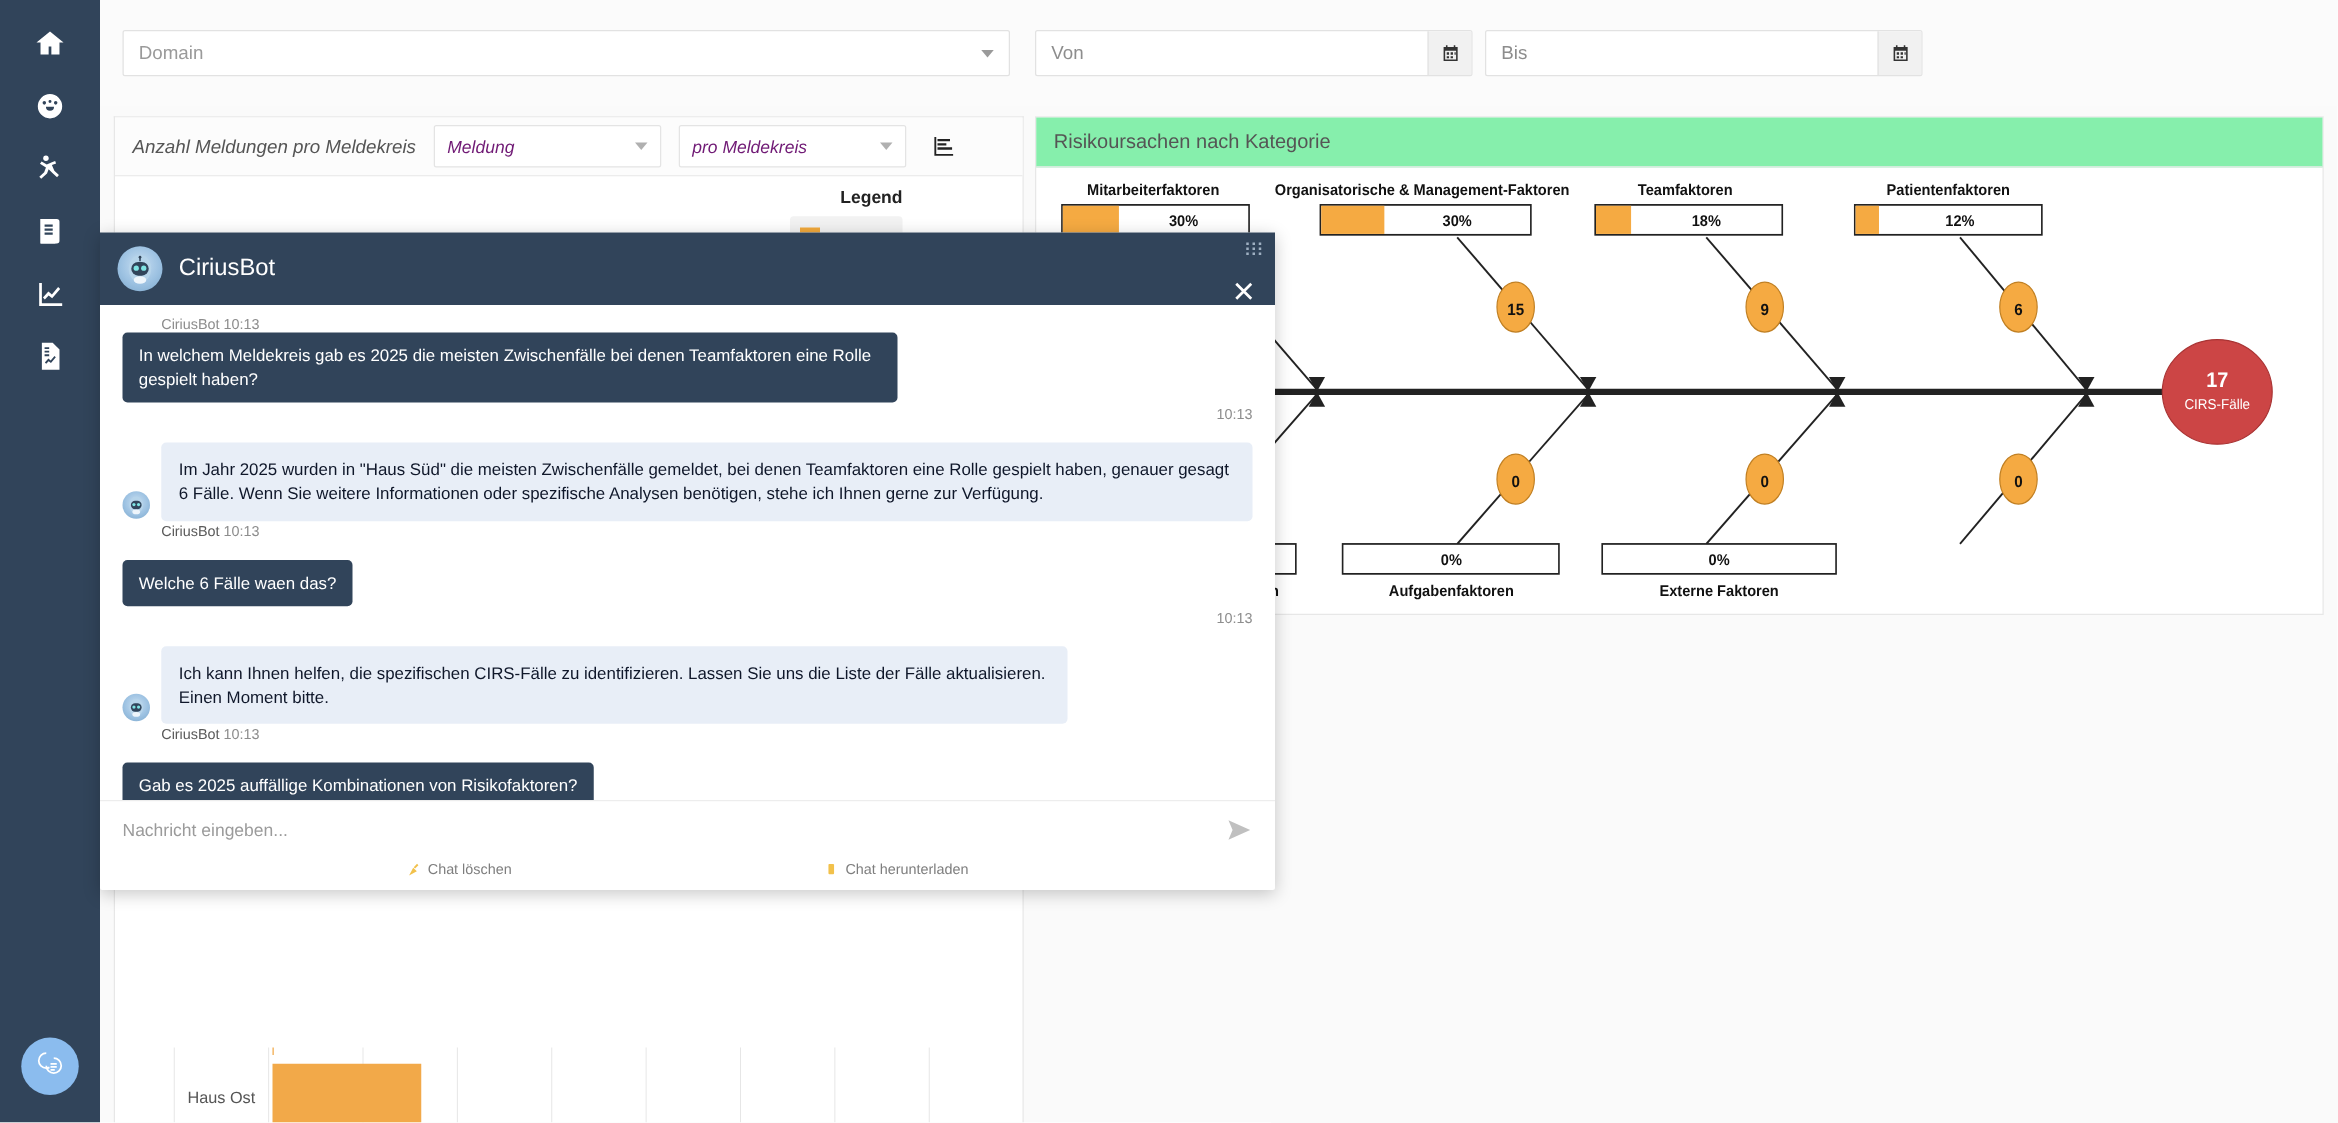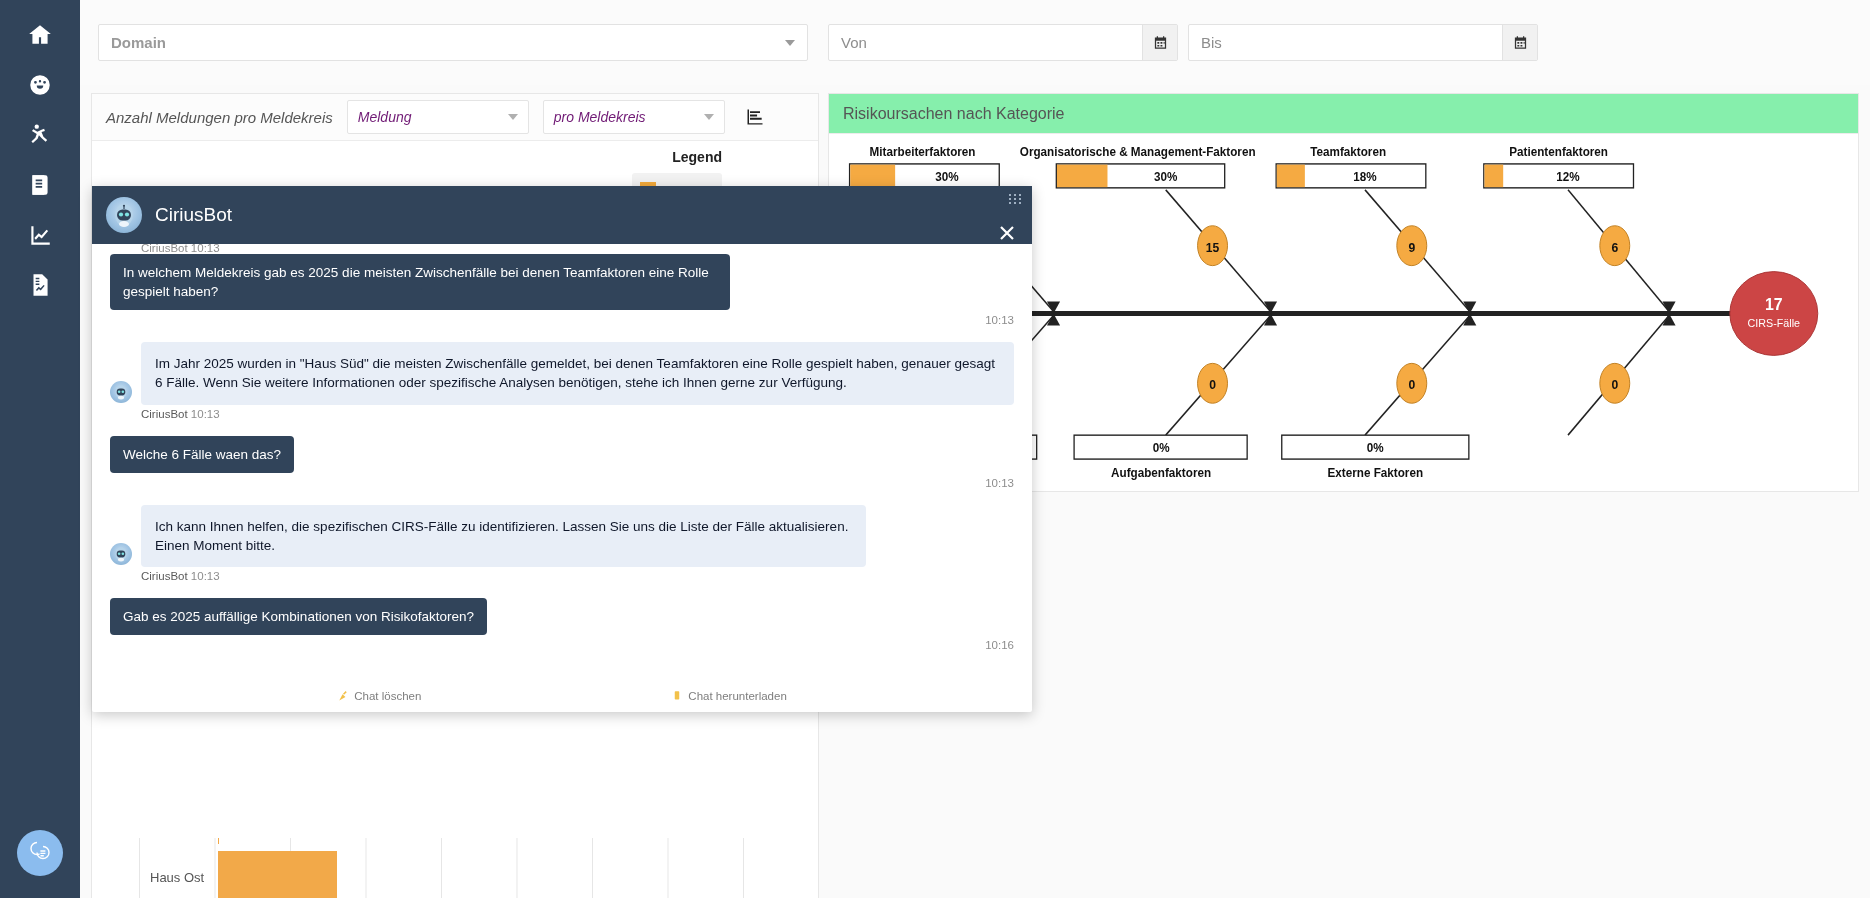--- a/index.html
+++ b/index.html
@@ -42,21 +42,21 @@
   
   .filterbar {
     position: absolute; left: 0; top: 0; right: 0; height: 85px;
     background: #fbfbfb;
     display: flex; align-items: center; gap: 18px;
     padding: 0 22px;
   }
   .fld-domain {
     position:absolute; left: 18px; top: 24px; width: 710px; height: 37px;
     background:#fff; border:1px solid #e2e2e2; border-radius:2px;
-    display:flex; align-items:center; padding: 0 12px; font-weight: bold;
+    display:flex; align-items:center; padding: 0 12px;
   }
   .fld-domain .ph { color:#9a9a9a; font-size:15px; }
   .caret {
     margin-left:auto; width:0;height:0;
     border-left:5px solid transparent;border-right:5px solid transparent;
     border-top:6px solid #9a9a9a;
   }
   .fld-date {
     position:absolute; top: 24px; height: 37px; width: 350px;
     background:#fff; border:1px solid #e2e2e2; border-radius:2px;
@@ -140,21 +140,20 @@
   .fish { position:absolute; left:0; top:40px; right:0; bottom:0; }
   .fish svg { width:100%; height:100%; display:block; }
 
   
   .chat {
     position:absolute; left: 80px; top: 186px; width: 940px; height: 526px;
     background:#fff;
     box-shadow: 0 3px 14px rgba(0,0,0,.22);
     display:flex; flex-direction:column;
     border-radius: 2px;
-    margin-left: 12px;
   }
   .chat-head {
     height: 58px; background:#31445a; display:flex; align-items:center;
     padding: 0 14px; position:relative; flex: 0 0 58px;
   }
   .bot-ava {
     width:36px;height:36px;border-radius:50%;
     background: radial-gradient(circle at 50% 42%, #c9dff2 0%, #9dc2e2 55%, #7ba7cc 100%);
     display:flex;align-items:center;justify-content:center; overflow:hidden;
   }
@@ -165,21 +164,21 @@
     display:grid; grid-template-columns: repeat(3, 3px); gap:2px;
   }
   .drag-dots i { width:2px;height:2px;background:#9fb0c2;display:block; }
   .chat-close {
     position:absolute; right: 14px; top: 36px; width:22px;height:22px;
     cursor:pointer;
   }
   .chat-close svg { width:22px;height:22px; stroke:#fff; stroke-width:2.2; fill:none; }
 
   .chat-body {
-    flex: 1; overflow:hidden; position:relative; padding: 6px 18px 0 18px;
+    flex: 1; overflow:hidden; position:relative; padding: 18px 18px 0 18px;
     background:#fff;
   }
   .msg-row { display:flex; margin-bottom: 2px; }
   .msg-row.bot { align-items:flex-end; }
   .msg-row.user { justify-content:flex-start; }
   .avatar-sm {
     width: 22px; height: 22px; border-radius:50%; flex:0 0 22px;
     background: radial-gradient(circle at 50% 42%, #c9dff2 0%, #9dc2e2 55%, #7ba7cc 100%);
     display:flex;align-items:center;justify-content:center; margin-right: 9px;
     margin-bottom: 2px; overflow:hidden;
@@ -542,20 +541,28 @@
         <span>10:13</span>
       </div>
 
       <div class="msg-row user">
         <div class="bubble-user">Gab es 2025 auffällige Kombinationen von Risikofaktoren?</div>
       </div>
       <div class="meta-user">10:16</div>
 
     </div>
 
+    <div class="chat-input">
+      <span class="ph">Nachricht eingeben...</span>
+      <span class="send-icon">
+        <svg viewBox="0 0 24 24">
+            <path d="M3 20.5 22 12 3 3.5l3.6 8.5z" opacity=".85"></path>
+          </svg>
+      </span>
+    </div>
 
     <div class="chat-actions">
       <span class="chat-act">
         <svg viewBox="0 0 16 16">
             <path d="M11.5 1.2 8 5l1.4 1.4 3.6-3.5zM7.4 5.7 3 13.9l8.3-4.5z"></path>
           </svg>
         <span>Chat löschen</span>
       </span>
       <span class="chat-act">
         <svg viewBox="0 0 16 16">

